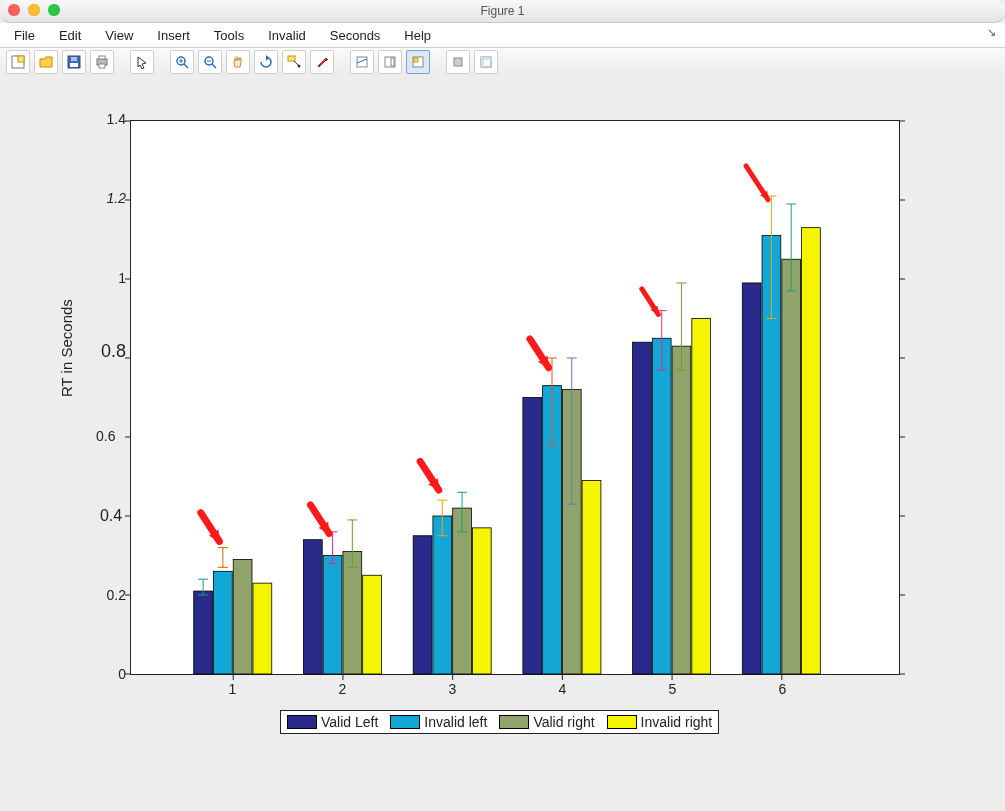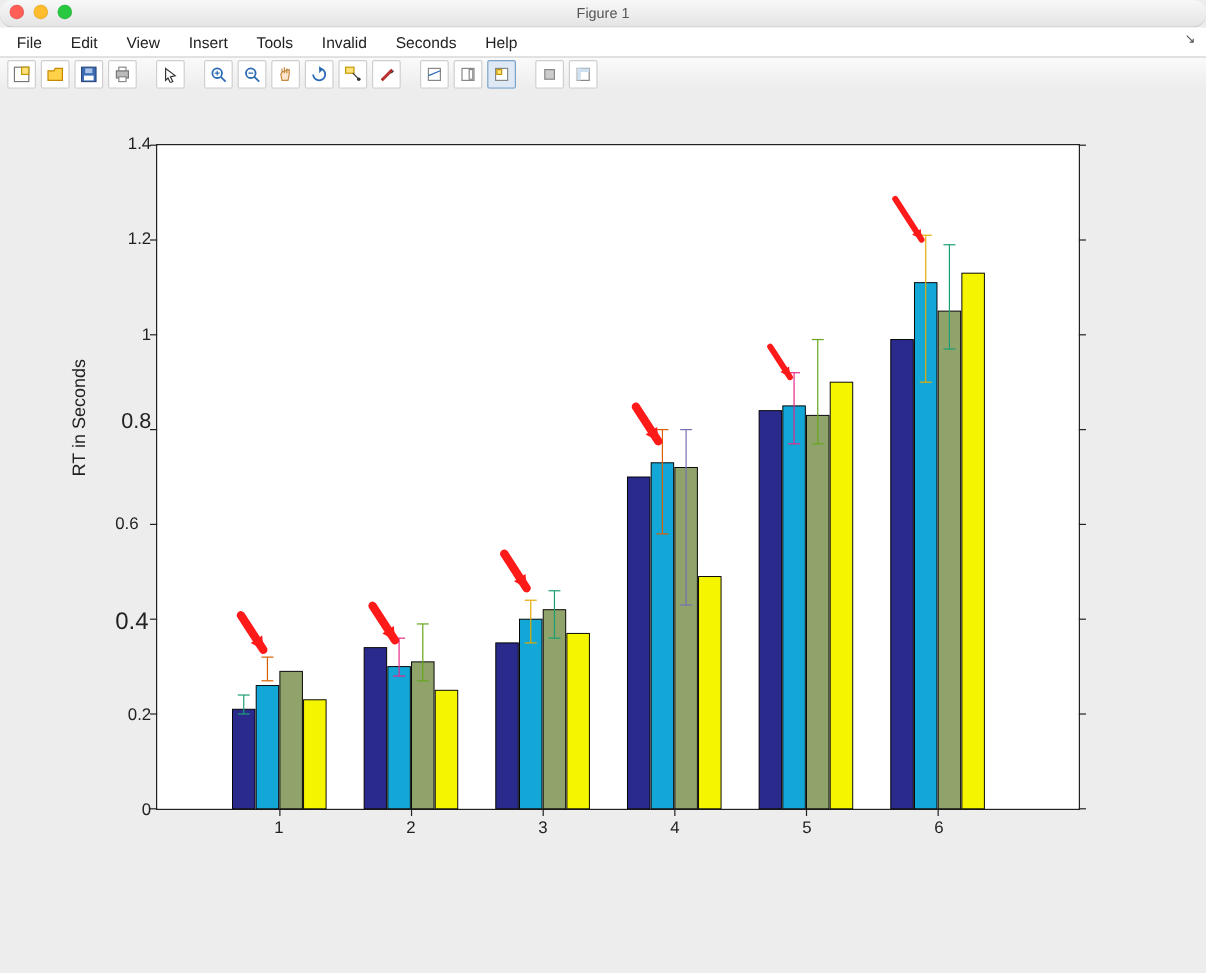--- a/index.html
+++ b/index.html
@@ -350,30 +350,48 @@
         <line x1="322.5" y1="555" x2="322.5" y2="561" stroke="#222"></line>
         <line x1="432.5" y1="555" x2="432.5" y2="561" stroke="#222"></line>
         <line x1="542.5" y1="555" x2="542.5" y2="561" stroke="#222"></line>
         <line x1="652.5" y1="555" x2="652.5" y2="561" stroke="#222"></line>
       </svg>
   </div>
 
   <div id="yticks-container">
       <div style="position: absolute; left: 96px; top: 592px; width: 30px; text-align: right; font-size: 14px;">0</div>
       <div style="position: absolute; left: 96px; top: 512.714px; width: 30px; text-align: right; font-size: 14px;">0.2</div>
-      <div style="position: absolute; left: 96px; top: 433.429px; width: 30px; text-align: left; font-size: 20px;">0.4</div>
+      <div style="position: absolute; left: 96px; top: 433.429px; width: 30px; text-align: center; font-size: 16px;">0.4</div>
       <div style="position: absolute; left: 96px; top: 354.143px; width: 30px; text-align: left; font-size: 14px;">0.6</div>
       <div style="position: absolute; left: 96px; top: 267px; width: 30px; text-align: right; font-size: 18px;">0.8</div>
       <div style="position: absolute; left: 96px; top: 195.571px; width: 30px; text-align: right; font-size: 14px;">1</div>
-      <div style="position: absolute; left: 96px; top: 116.286px; width: 30px; text-align: right; font-size: 14px;">1.2</div>
+      <div style="position: absolute; left: 96px; top: 116.286px; width: 30px; text-align: right; font-size: 14px; font-style: italic;">1.2</div>
       <div style="position: absolute; left: 96px; top: 37px; width: 30px; text-align: right; font-size: 14px;">1.4</div>
     </div>
 
   <div id="xticks-container">
       <div style="position: absolute; left: 222.5px; top: 607px; width: 20px; text-align: center; font-size: 14px;">1</div>
       <div style="position: absolute; left: 332.5px; top: 607px; width: 20px; text-align: center; font-size: 14px;">2</div>
       <div style="position: absolute; left: 442.5px; top: 607px; width: 20px; text-align: center; font-size: 14px;">3</div>
       <div style="position: absolute; left: 552.5px; top: 607px; width: 20px; text-align: center; font-size: 14px;">4</div>
       <div style="position: absolute; left: 662.5px; top: 607px; width: 20px; text-align: center; font-size: 14px;">5</div>
       <div style="position: absolute; left: 772.5px; top: 607px; width: 20px; text-align: center; font-size: 14px;">6</div>
     </div>
 
+  <div class="legend">
+    <span class="item">
+      <span class="swatch" style="background:#2a2a8c"></span>
+      <span>Valid Left</span>
+    </span>
+    <span class="item">
+      <span class="swatch" style="background:#12a7d6"></span>
+      <span>Invalid left</span>
+    </span>
+    <span class="item">
+      <span class="swatch" style="background:#8fa36b"></span>
+      <span>Valid right</span>
+    </span>
+    <span class="item">
+      <span class="swatch" style="background:#f5f500"></span>
+      <span>Invalid right</span>
+    </span>
+  </div>
 </div>
 
 </body></html>

